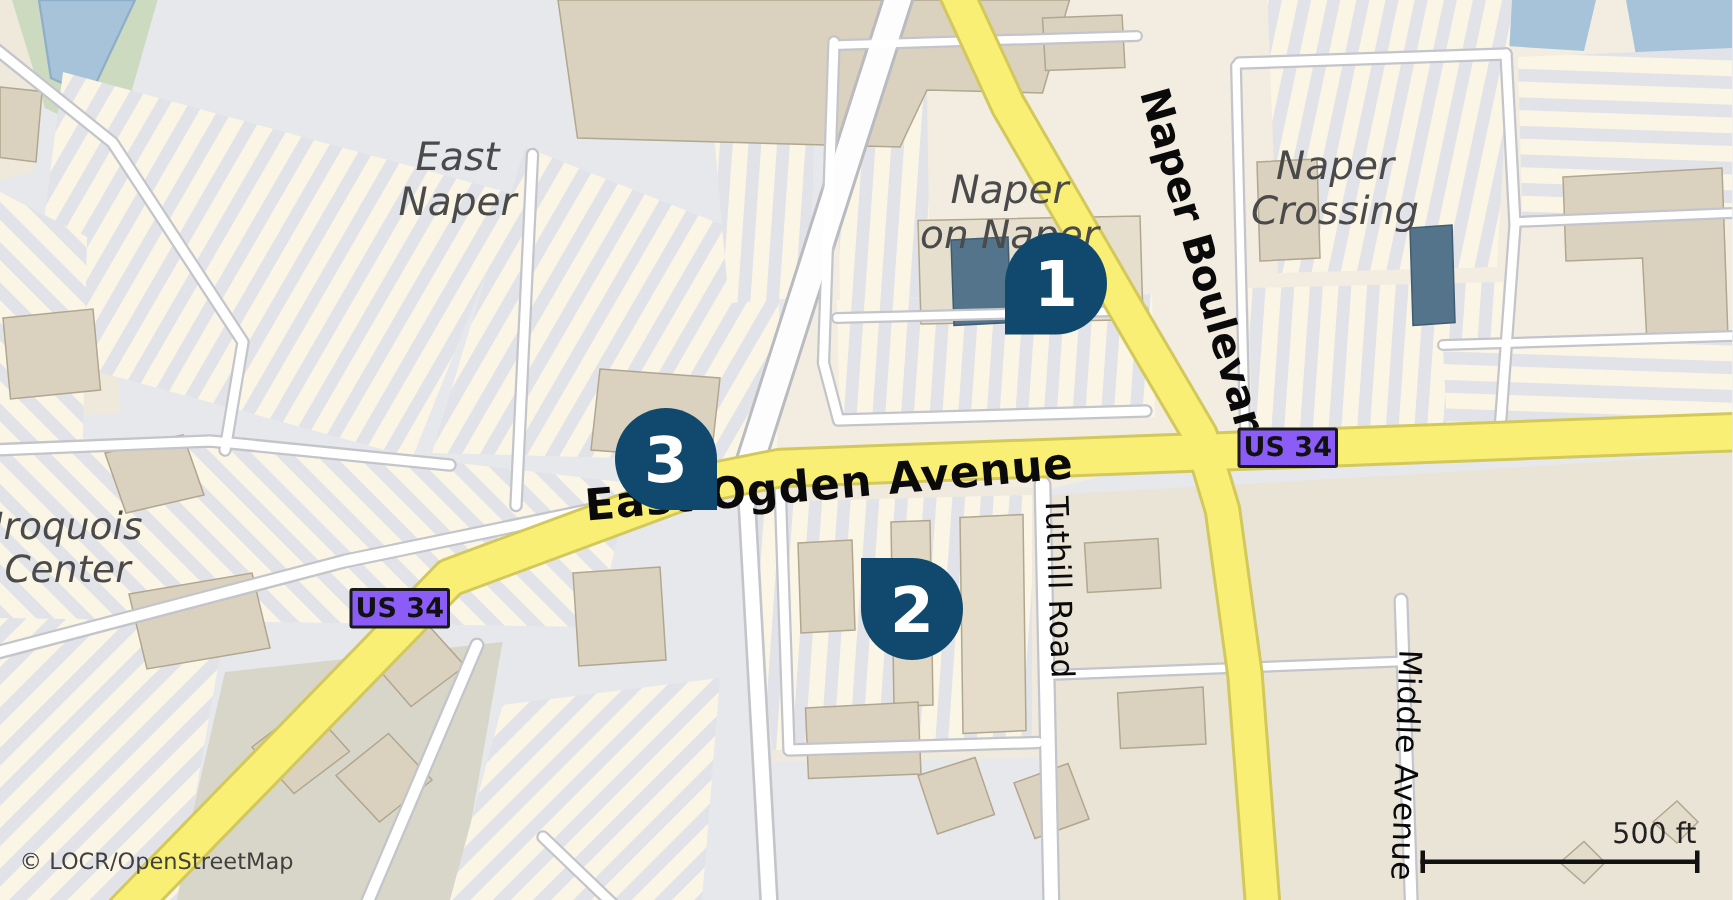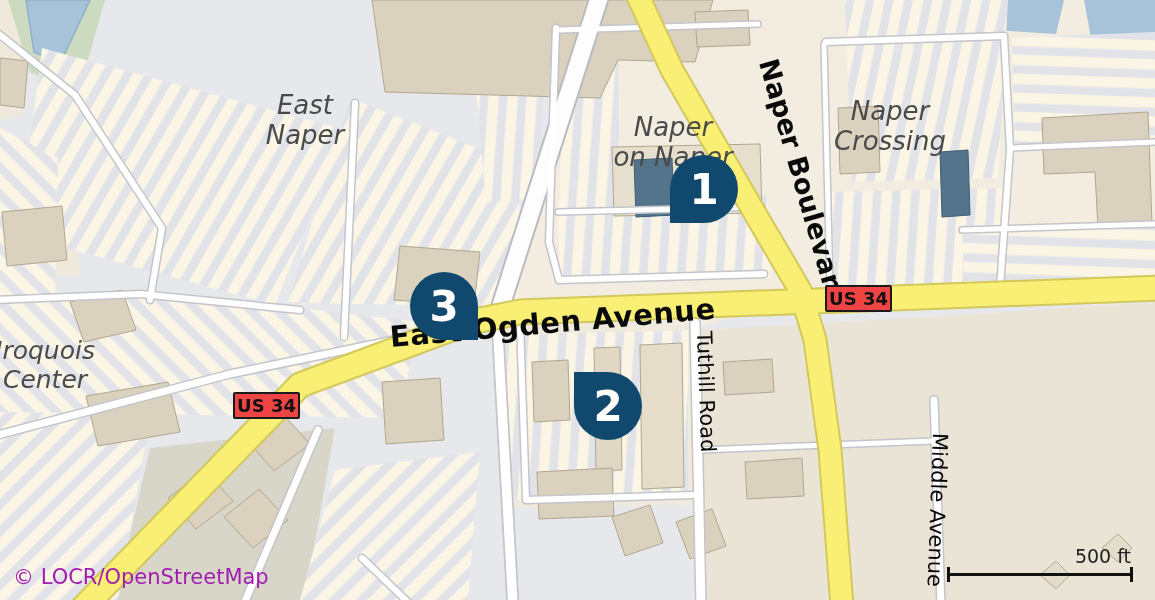--- a/index.html
+++ b/index.html
@@ -10,34 +10,34 @@
   .place{position:absolute;text-align:center;font-style:italic;color:#4a4a4a;
          font-size:26px;line-height:30px;z-index:5;}
   .place div{white-space:nowrap;}
   
   .street{position:absolute;color:#0a0a0a;z-index:10;transform-origin:0 50%;white-space:nowrap;}
   .lbl-ogden{left:390px;top:320px;font-size:29px;font-weight:bold;letter-spacing:.5px;transform:rotate(-5deg);}
   .lbl-naper{left:768px;top:44px;font-size:27px;font-weight:bold;transform:rotate(74deg);}
   .lbl-tuthill{left:704px;top:319px;font-size:21px;transform:rotate(88deg);}
   .lbl-middle{left:940px;top:421px;font-size:21px;transform:rotate(92deg);}
   
-  .shield{position:absolute;width:63px;height:23px;background:#ef4444;border:2px solid #1a1a1a;
+  .shield{position:absolute;width:63px;height:23px;background:#8b5cf6;border:2px solid #1a1a1a;
           border-radius:2px;display:flex;align-items:center;justify-content:center;
           font-size:18px;font-weight:bold;color:#111;z-index:20;}
   .s1{left:825px;top:285px;}
   .s2{left:233px;top:392px;}
   
   .marker{position:absolute;width:68px;height:68px;background:#10496d;color:#ffffff;
           display:flex;align-items:center;justify-content:center;
           font-size:42px;font-weight:bold;z-index:30;}
   .m1{left:670px;top:155px;border-radius:50% 50% 50% 0;}
   .m2{left:574px;top:372px;border-radius:0 50% 50% 50%;}
   .m3{left:410px;top:272px;border-radius:50% 50% 0 50%;}
   
-  .attrib{position:absolute;left:13px;top:565px;font-size:21px;color:#a21caf;z-index:40;}
+  .attrib{position:absolute;left:13px;top:565px;font-size:15px;color:#404040;z-index:40;}
   .scalebar{position:absolute;left:947px;top:545px;width:186px;height:40px;z-index:40;}
   .scalebar .bar{position:absolute;left:0;top:28px;width:185px;height:3px;background:#111;}
   .scalebar .tick{position:absolute;top:22px;width:3px;height:15px;background:#111;}
   .scalebar .t-l{left:0;} .scalebar .t-r{right:0;}
   .scalebar .lab{position:absolute;right:2px;top:0;font-size:19px;color:#222;margin-left:44px;}
 </style>
 </head>
 <body>
 
 <div id="stage">

